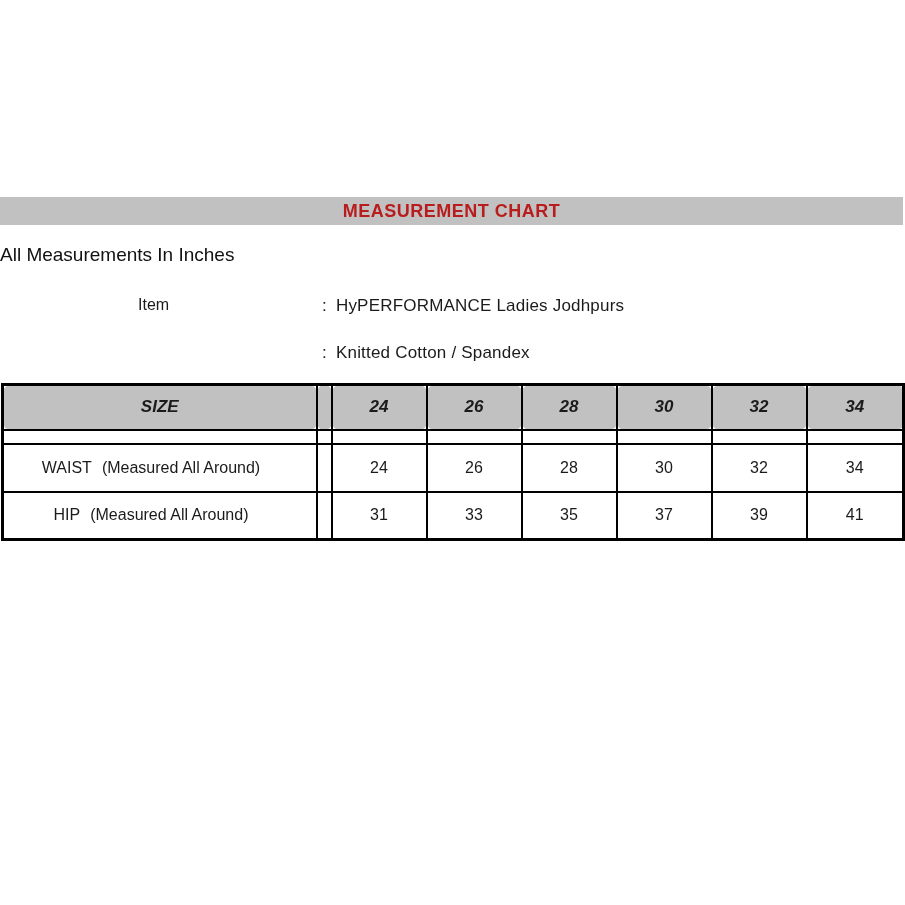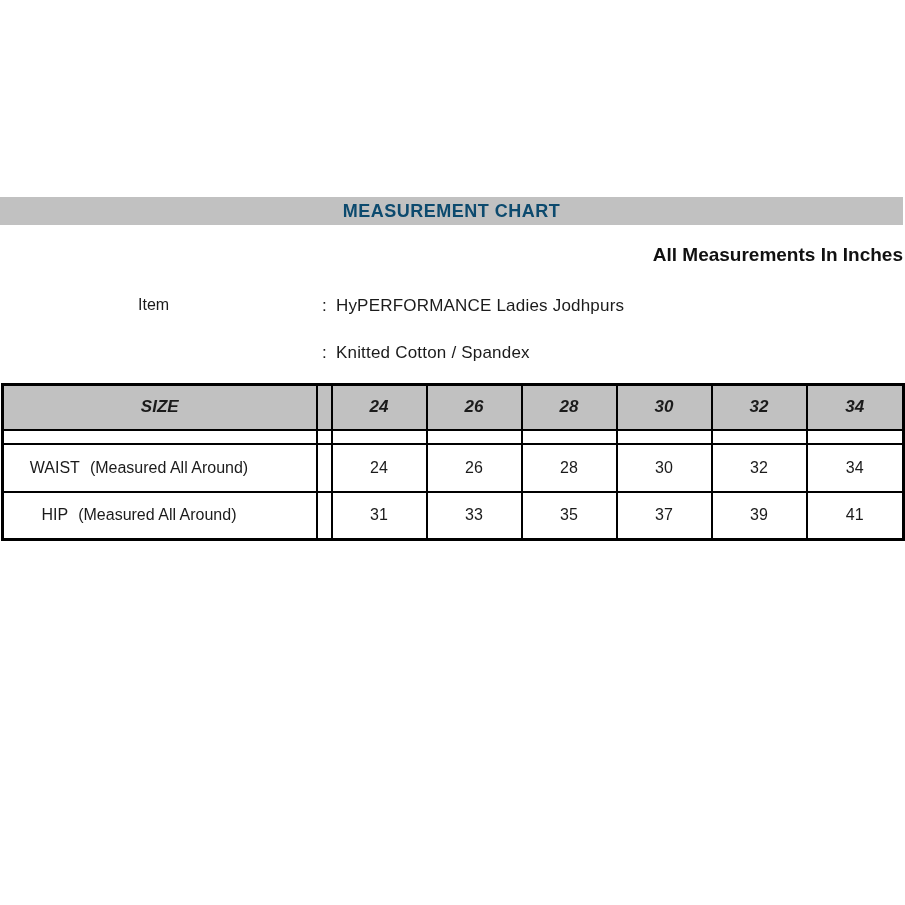--- a/index.html
+++ b/index.html
@@ -13,27 +13,27 @@
   .page { position: relative; width: 905px; height: 905px; background: #ffffff; }
 
   
   .title-band {
     position: absolute; top: 197px; left: 0;
     width: 903px; height: 28px;
     background: #c1c1c1;
     display: flex; align-items: center; justify-content: center;
   }
   .title-band .title-text {
-    font-size: 18px; font-weight: bold; letter-spacing: 0.5px; color: #0c4a6e;
+    font-size: 18px; font-weight: bold; letter-spacing: 0.5px; color: #b91c1c;
   }
 
   
   .subtitle {
     position: absolute; top: 244px; left: 0; width: 903px;
-    text-align: right; font-size: 19px; font-weight: bold; color: #111;
+    text-align: left; font-size: 19px; font-weight: normal; color: #111;
   }
 
   
   .meta-label { position: absolute; font-size: 16px; }
   .meta-label.item   { top: 296px; left: 138px; }
   .meta-label.fabric { top: 343px; left: 133px; margin-top: 44px; }
   .meta-value { position: absolute; left: 322px; display: flex; gap: 9px; font-size: 17px; letter-spacing: 0.2px; }
   .meta-value.item   { top: 296px; }
   .meta-value.fabric { top: 343px; }
 
@@ -48,25 +48,25 @@
   table.size-table th, table.size-table td {
     border: 2px solid #000;
     font-size: 16px;
     text-align: center;
     vertical-align: middle;
     overflow: hidden;
   }
   tr.r-head { height: 45px; }
   tr.r-head th {
     background: #c1c1c1;
-    font-weight: bold; font-style: italic; font-size: 17px;
+    font-weight: bold; font-style: italic; font-size: 17px; border-radius: 8px;
   }
   tr.r-gap { height: 14px; }
   tr.r-data { height: 48px; }
-  td.label-cell { text-align: left; padding-left: 4px; }
+  td.label-cell { text-align: left; padding-left: 16px; }
   .label-inner { max-width: 262px; line-height: 1.25; }
   .row-note { margin-left: 10px; }
 </style>
 </head>
 <body>
 
 <div class="page">
 
   <div class="title-band">
     <span class="title-text">MEASUREMENT CHART</span>

